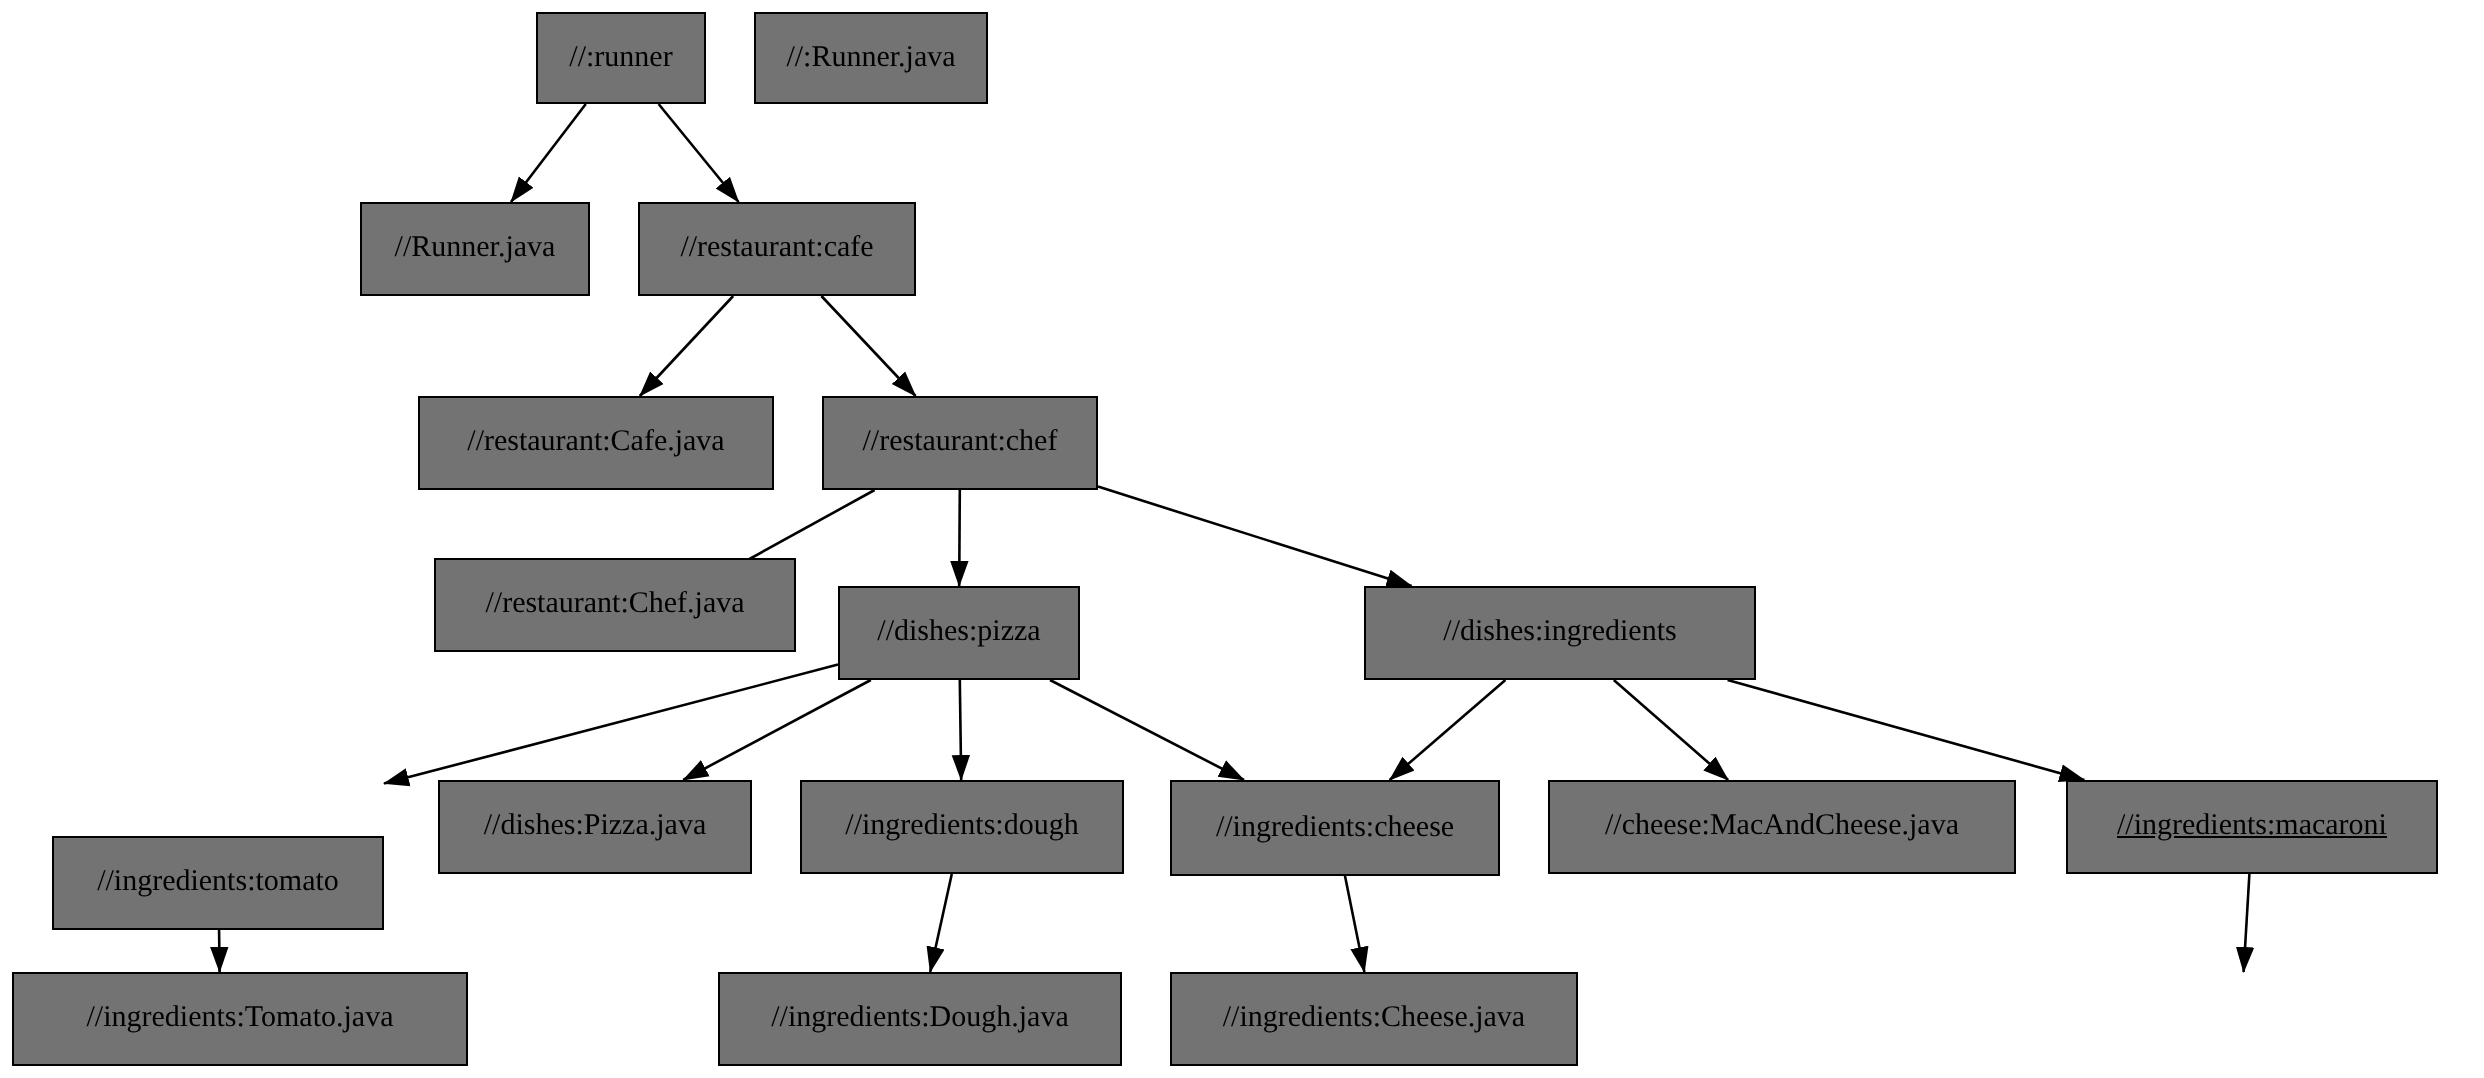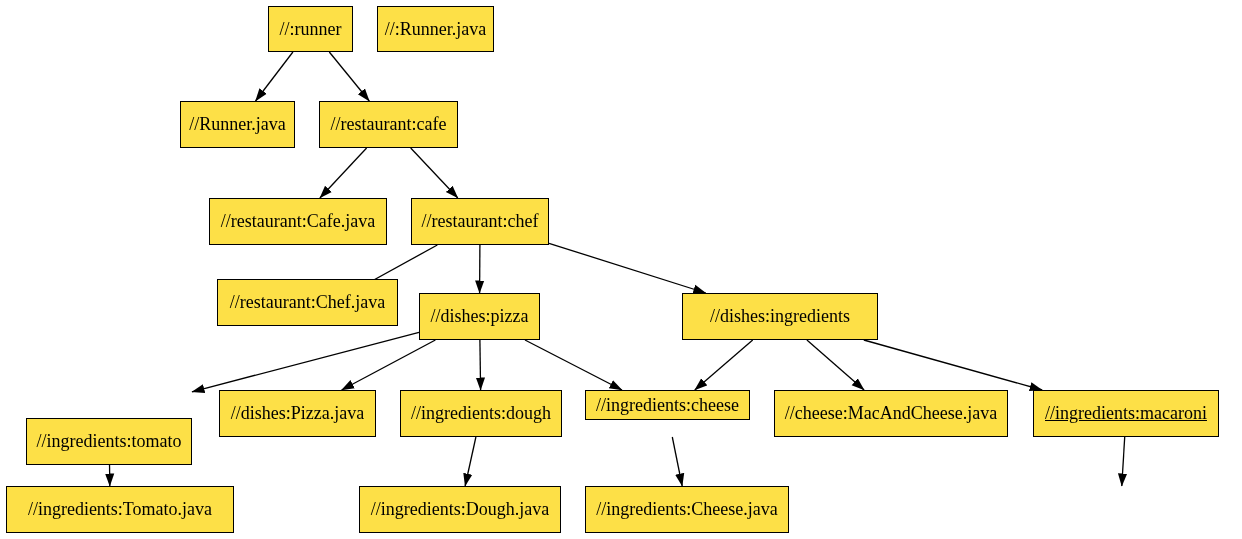--- a/index.html
+++ b/index.html
@@ -20,26 +20,26 @@
     left: 0;
     top: 0;
     width: 1242px;
     height: 539px;
     z-index: 1;
   }
   .node {
     position: absolute;
     box-sizing: border-box;
     border: 1px solid #000000;
-    background: #fde047;
+    background: #737373;
     color: #000000;
     display: flex;
     align-items: center;
     justify-content: center;
-    font-size: 18px;
+    font-size: 15px;
     white-space: nowrap;
     z-index: 2;
   }
 </style>
 </head>
 <body>
 
 <div id="canvas">
   <svg id="edge-layer" width="1242" height="539" viewBox="0 0 1242 539" xmlns="http://www.w3.org/2000/svg">
     <defs>
@@ -74,19 +74,19 @@
   <div class="node" id="n-runner-java" style="left:180px;  top:101px; width:115px; height:47px;">//Runner.java</div>
   <div class="node" id="n-cafe" style="left:319px;  top:101px; width:139px; height:47px;">//restaurant:cafe</div>
   <div class="node" id="n-cafe-java" style="left:209px;  top:198px; width:178px; height:47px;">//restaurant:Cafe.java</div>
   <div class="node" id="n-chef" style="left:411px;  top:198px; width:138px; height:47px;">//restaurant:chef</div>
   <div class="node" id="n-chef-java" style="left:217px;  top:279px; width:181px; height:47px;">//restaurant:Chef.java</div>
   <div class="node" id="n-pizza" style="left:419px;  top:293px; width:121px; height:47px;">//dishes:pizza</div>
   <div class="node" id="n-macandcheese" style="left:682px;  top:293px; width:196px; height:47px;">//dishes:ingredients</div>
   <div class="node" id="n-tomato" style="left:26px;   top:390px; width:166px; height:47px;margin-top:28px;">//ingredients:tomato</div>
   <div class="node" id="n-pizza-java" style="left:219px;  top:390px; width:157px; height:47px;">//dishes:Pizza.java</div>
   <div class="node" id="n-dough" style="left:400px;  top:390px; width:162px; height:47px;">//ingredients:dough</div>
-  <div class="node" id="n-cheese" style="left:585px;  top:390px; width:165px; height:30px;">//ingredients:cheese</div>
+  <div class="node" id="n-cheese" style="left:585px;  top:390px; width:165px; height:48px;">//ingredients:cheese</div>
   <div class="node" id="n-macandcheese-java" style="left:774px;  top:390px; width:234px; height:47px;">//cheese:MacAndCheese.java</div>
   <div class="node" id="n-macaroni" style="left:1033px; top:390px; width:186px; height:47px;text-decoration:underline;">//ingredients:macaroni</div>
   <div class="node" id="n-tomato-java" style="left:6px;    top:486px; width:228px; height:47px;">//ingredients:Tomato.java</div>
   <div class="node" id="n-dough-java" style="left:359px;  top:486px; width:202px; height:47px;">//ingredients:Dough.java</div>
   <div class="node" id="n-cheese-java" style="left:585px;  top:486px; width:204px; height:47px;">//ingredients:Cheese.java</div>
 </div>
 
 </body></html>

